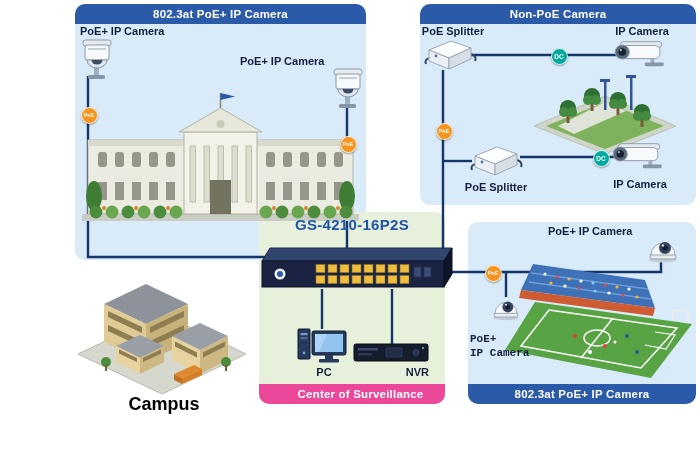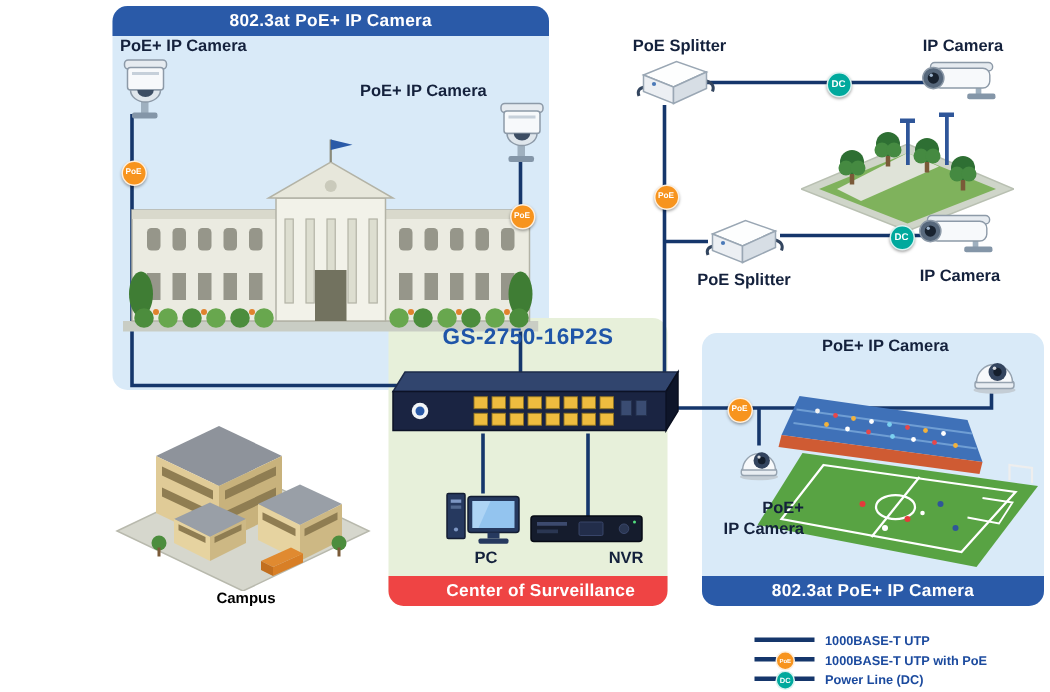--- a/index.html
+++ b/index.html
@@ -1,38 +1,38 @@
 <!DOCTYPE html>
 <html><head>
 <meta charset="utf-8">
 <style>
   html,body{margin:0;padding:0;background:#fff;}
   #canvas{position:relative;width:700px;height:461px;background:#fff;font-family:"Liberation Sans",sans-serif;overflow:hidden;}
   .panel{position:absolute;background:#d9eaf8;border-radius:10px;z-index:1;}
   .hdr{height:20px;background:#2a5aa8;border-radius:10px 10px 0 0;color:#fff;font-size:11.5px;font-weight:bold;text-align:center;line-height:20px;letter-spacing:.2px;}
   .ftr{position:absolute;left:0;right:0;bottom:0;height:20px;background:#2a5aa8;border-radius:0 0 10px 10px;color:#fff;font-size:11.5px;font-weight:bold;text-align:center;line-height:20px;letter-spacing:.2px;}
   #panel-center{background:#e7f0da;z-index:2;}
-  #panel-center .ftr{background:#ef4444;padding-left:17px;}
+  #panel-center .ftr{background:#ec4899;padding-left:17px;}
   .lbl{position:absolute;z-index:5;font-size:11px;font-weight:bold;color:#14213c;white-space:nowrap;}
   .icon{position:absolute;z-index:4;}
   #lines{position:absolute;left:0;top:0;z-index:3;pointer-events:none;}
   #switch-title{position:absolute;left:259px;top:216px;width:186px;z-index:4;font-size:15px;font-weight:bold;color:#1f55a8;text-align:center;letter-spacing:.3px;}
   .badge{position:absolute;z-index:6;width:15px;height:15px;border-radius:50%;color:#fff;font-weight:bold;display:flex;align-items:center;justify-content:center;border:1px solid rgba(255,255,255,.85);box-shadow:0 1px 2px rgba(0,0,0,.35);}
   .badge.poe{background:#f7941e;font-size:5.5px;}
   .badge.dc{background:#00a99d;font-size:6.5px;}
   #legend{position:absolute;left:503px;top:420px;z-index:5;}
   .leg-row{display:flex;align-items:center;height:13px;}
   .leg-swatch{position:relative;width:40px;height:13px;margin-right:7px;flex:0 0 40px;}
   .leg-swatch .bar{position:absolute;left:0;top:5px;width:40px;height:2.5px;background:#15366b;}
   .leg-swatch .badge{position:absolute;left:14px;top:1px;width:11px;height:11px;box-shadow:none;}
   .leg-swatch .badge.poe{font-size:4px;}
   .leg-swatch .badge.dc{font-size:5px;}
   .leg-label{font-size:8.5px;font-weight:bold;color:#1b4a9e;white-space:nowrap;}
-  #lbl-campus{font-size:10px;color:#000;text-align:center;width:112px;}
-  .two-line{text-align:right;line-height:14px;white-space:nowrap;}
+  #lbl-campus{font-size:18px;color:#000;text-align:center;width:112px;}
+  .two-line{text-align:left;line-height:14px;white-space:nowrap;font-family:Liberation Mono, monospace;}
 </style>
 </head>
 <body>
 
 <div id="canvas">
 
   <svg width="0" height="0" style="position:absolute">
     <defs>
       <symbol id="sym-ptz" viewBox="0 0 46 44">
         <rect x="20" y="30" width="5" height="9" fill="#9fb0bf"></rect>
@@ -67,20 +67,23 @@
         <polygon points="6,13 26,21 26,32 6,24" fill="#eceff3" stroke="#9aa7b4" stroke-width="1"></polygon>
         <polygon points="26,21 48,11 48,22 26,32" fill="#d7dee5" stroke="#9aa7b4" stroke-width="1"></polygon>
         <circle cx="13" cy="19" r="1.4" fill="#4a79b8"></circle>
       </symbol>
     </defs>
   </svg>
 
   <div id="panel-tl" class="panel" style="left:75px;top:4px;width:291px;height:256px;">
     <div class="hdr">802.3at PoE+ IP Camera</div>
   </div>
+  <div id="panel-tr" class="panel" style="left:420px;top:4px;width:276px;height:201px;">
+    <div class="hdr">Non-PoE Camera</div>
+  </div>
   <div id="panel-br" class="panel" style="left:468px;top:222px;width:228px;height:182px;">
     <div class="ftr">802.3at PoE+ IP Camera</div>
   </div>
   <div id="panel-center" class="panel" style="left:259px;top:212px;width:186px;height:192px;">
     <div class="ftr">Center of Surveillance</div>
   </div>
 
   <svg id="lines" width="700" height="461">
     <g fill="none" stroke="#15366b" stroke-width="2.4">
       <path d="M88 76 V257 H290"></path>
@@ -258,21 +261,21 @@
   </svg>
 
   <svg class="icon" style="left:486px;top:293px;" width="40" height="28">
       <use href="#sym-dome"></use>
     </svg>
   <div class="lbl two-line" style="left:470px;top:332px;width:66px;">
     <div>PoE+</div>
     <div>IP Camera</div>
   </div>
 
-  <div id="switch-title">GS-2750-16P2S</div>
+  <div id="switch-title">GS-4210-16P2S</div>
   <svg class="icon" style="left:254px;top:243px;" width="200" height="52" viewBox="0 0 200 52">
     <polygon points="16,5 198,5 190,18 8,18" fill="#31456e" stroke="#1d2b4a" stroke-width="1"></polygon>
     <polygon points="190,18 198,5 198,31 190,44" fill="#0e1529" stroke="#0a0f1f" stroke-width="1"></polygon>
     <rect x="8" y="18" width="182" height="26" fill="#1a2442" stroke="#0c1226" stroke-width="1"></rect>
     <circle cx="26" cy="31" r="5.5" fill="#f2f5f8"></circle>
       <circle cx="26" cy="31" r="3" fill="#2a5aa8"></circle>
     <g fill="#eebc3f" stroke="#8f7322" stroke-width="0.6">
       <rect x="62" y="21.5" width="9" height="8"></rect>
         <rect x="74" y="21.5" width="9" height="8"></rect>
         <rect x="86" y="21.5" width="9" height="8"></rect>
@@ -348,36 +351,14 @@
   </svg>
   <div class="lbl" id="lbl-campus" style="left:108px;top:394px;">Campus</div>
 
   <div class="badge poe" style="left:80.5px;top:106.5px;">PoE</div>
   <div class="badge poe" style="left:339.5px;top:135.5px;">PoE</div>
   <div class="badge poe" style="left:435.5px;top:122.5px;">PoE</div>
   <div class="badge poe" style="left:484.5px;top:264.5px;">PoE</div>
   <div class="badge dc" style="left:550.5px;top:47.5px;">DC</div>
   <div class="badge dc" style="left:592.5px;top:149.5px;">DC</div>
 
-  <div id="legend">
-    <div class="leg-row">
-      <div class="leg-swatch">
-          <div class="bar"></div>
-        </div>
-      <div class="leg-label">1000BASE-T UTP</div>
-    </div>
-    <div class="leg-row">
-      <div class="leg-swatch">
-          <div class="bar"></div>
-          <div class="badge poe">PoE</div>
-        </div>
-      <div class="leg-label">1000BASE-T UTP with PoE</div>
-    </div>
-    <div class="leg-row">
-      <div class="leg-swatch">
-          <div class="bar"></div>
-          <div class="badge dc">DC</div>
-        </div>
-      <div class="leg-label">Power Line (DC)</div>
-    </div>
-  </div>
 
 </div>
 
 </body></html>

